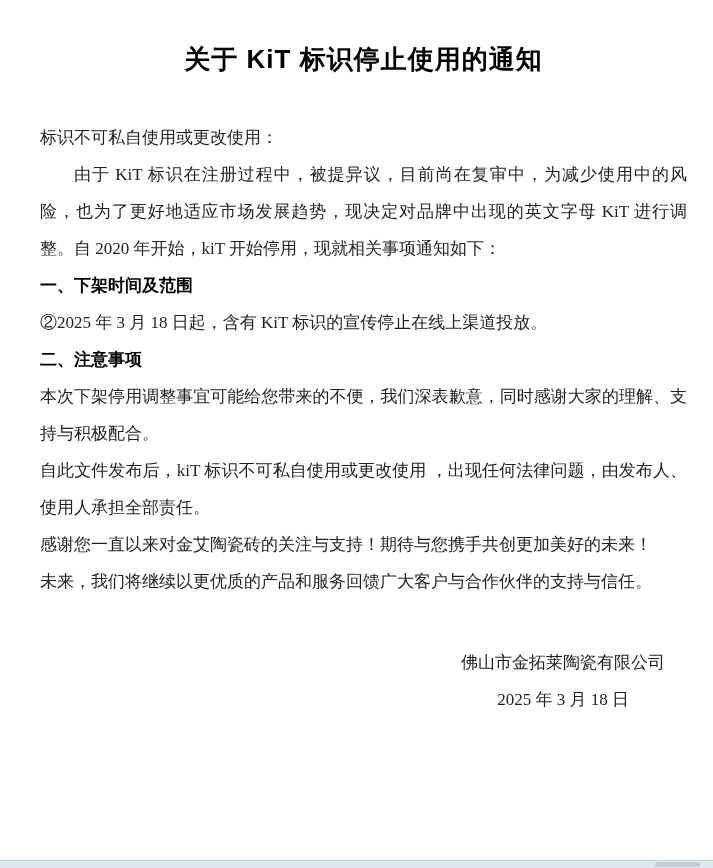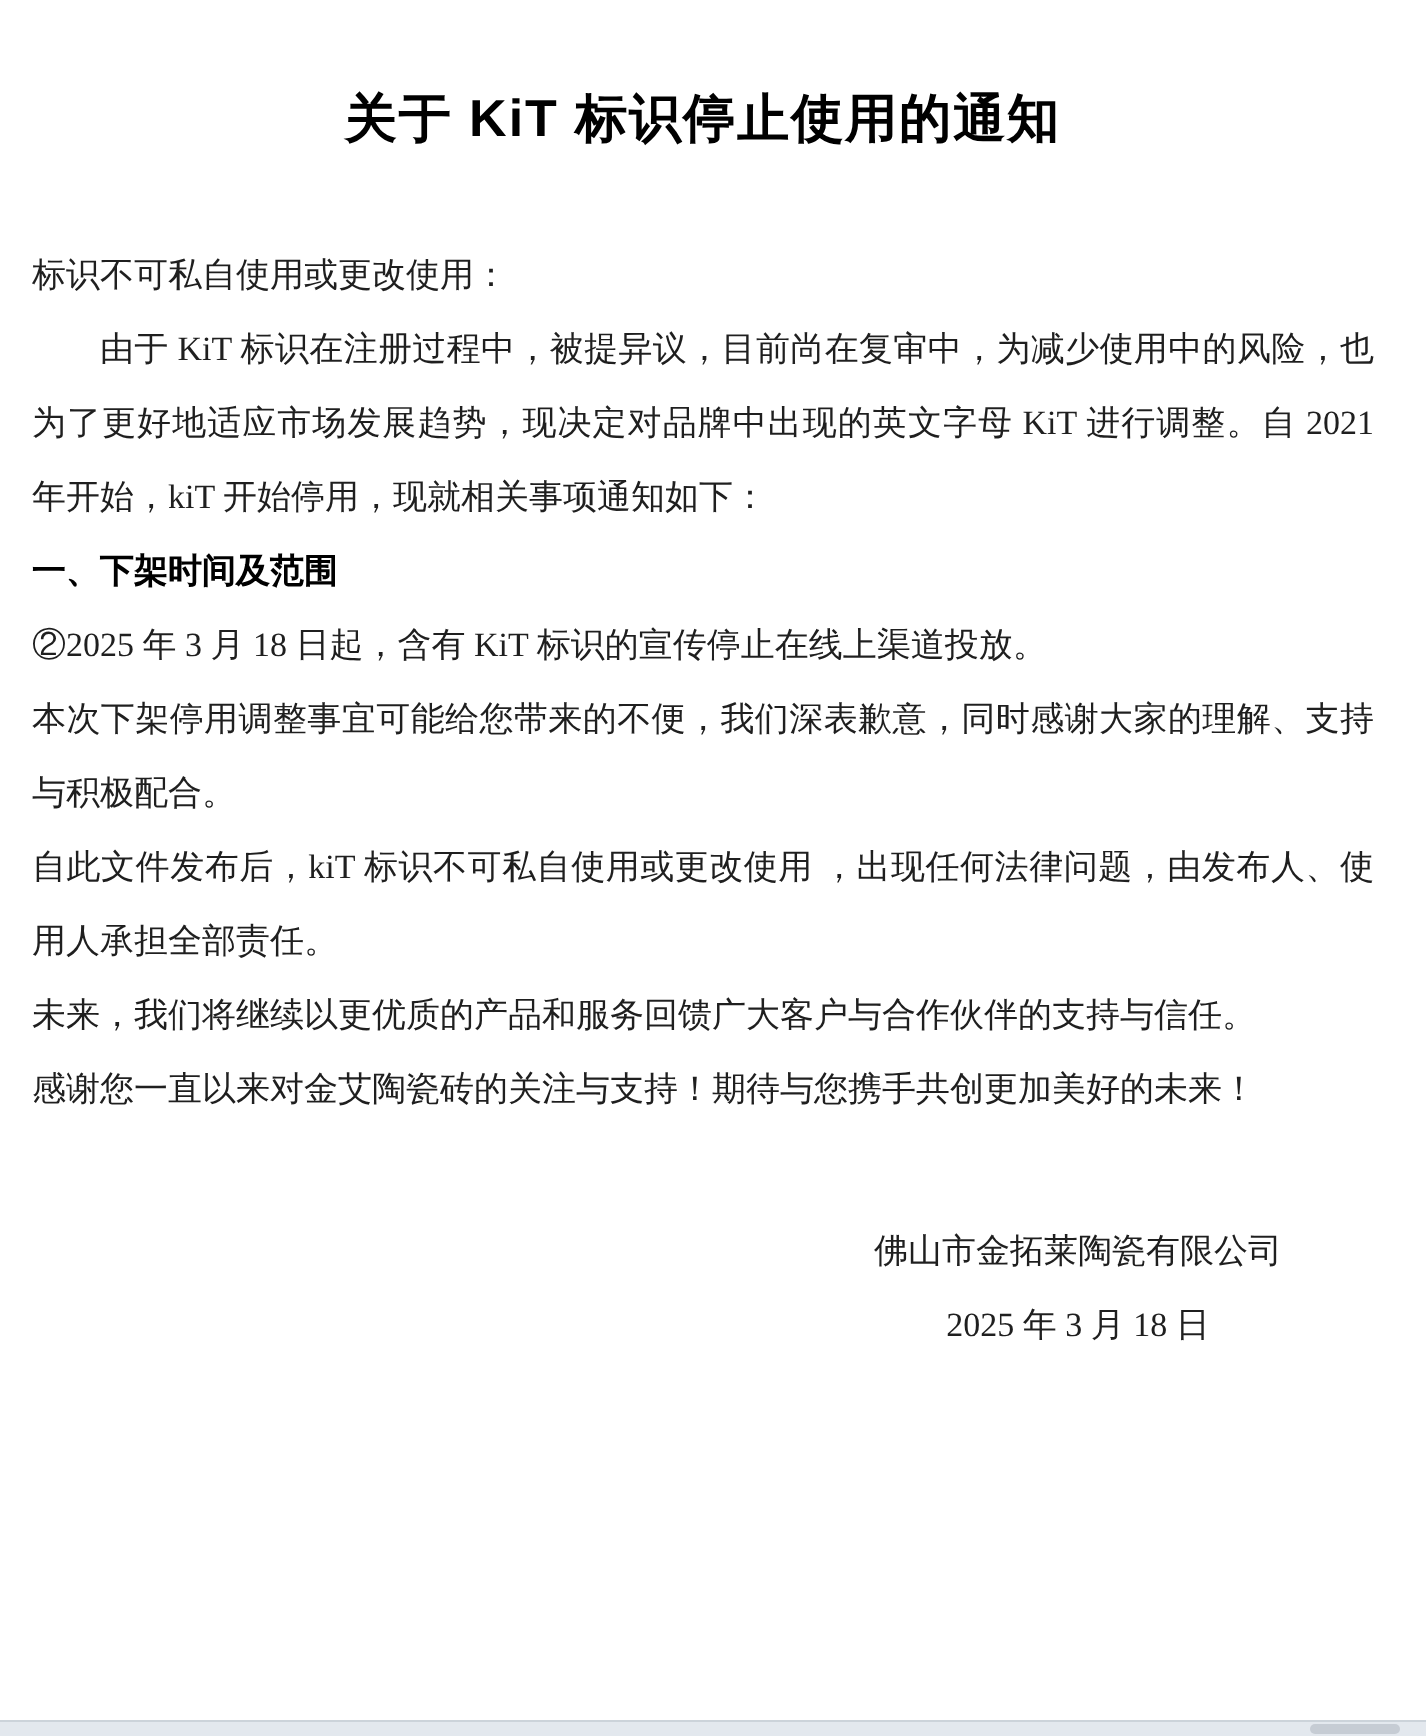--- a/index.html
+++ b/index.html
@@ -10,21 +10,21 @@
     position: relative;
     overflow: hidden;
     font-family: "Liberation Serif", serif;
   }
   .page {
     position: absolute;
     top: 0; left: 0;
     width: 713px;
     height: 746px;
     box-sizing: border-box;
-    padding: 42px 26px 0 16px;
+    padding: 42px 26px 0 40px;
     color: #1f1f1f;
   }
   .doc-title {
     margin: 0;
     text-align: center;
     font-family: "Liberation Sans", sans-serif;
     font-weight: bold;
     font-size: 26px;
     letter-spacing: 1px;
     color: #000000;
@@ -76,35 +76,36 @@
 <body>
 
 <div class="page">
 
   <h1 class="doc-title">关于 KiT 标识停止使用的通知</h1>
 
   <div class="content">
 
     <p>标识不可私自使用或更改使用：</p>
 
-    <p class="indent-first">由于 KiT 标识在注册过程中，被提异议，目前尚在复审中，为减少使用中的风险，也为了更好地适应市场发展趋势，现决定对品牌中出现的英文字母 KiT 进行调整。自 2021 年开始，kiT 开始停用，现就相关事项通知如下：</p>
+    <p class="indent-first">由于 KiT 标识在注册过程中，被提异议，目前尚在复审中，为减少使用中的风险，也为了更好地适应市场发展趋势，现决定对品牌中出现的英文字母 KiT 进行调整。自 2020 年开始，kiT 开始停用，现就相关事项通知如下：</p>
 
     <p class="sec-heading">一、下架时间及范围</p>
 
 
     <p>②2025 年 3 月 18 日起，含有 KiT 标识的宣传停止在线上渠道投放。</p>
 
+    <p class="sec-heading">二、注意事项</p>
 
     <p>本次下架停用调整事宜可能给您带来的不便，我们深表歉意，同时感谢大家的理解、支持与积极配合。</p>
 
     <p>自此文件发布后，kiT 标识不可私自使用或更改使用 ，出现任何法律问题，由发布人、使用人承担全部责任。</p>
 
+    <p>感谢您一直以来对金艾陶瓷砖的关注与支持！期待与您携手共创更加美好的未来！</p>
+
     <p>未来，我们将继续以更优质的产品和服务回馈广大客户与合作伙伴的支持与信任。</p>
-
-    <p>感谢您一直以来对金艾陶瓷砖的关注与支持！期待与您携手共创更加美好的未来！</p>
 
     <div class="signature">
       <div>佛山市金拓莱陶瓷有限公司</div>
       <div>2025 年 3 月 18 日</div>
     </div>
 
   </div>
 </div>
 
 <div class="hscrollbar">

